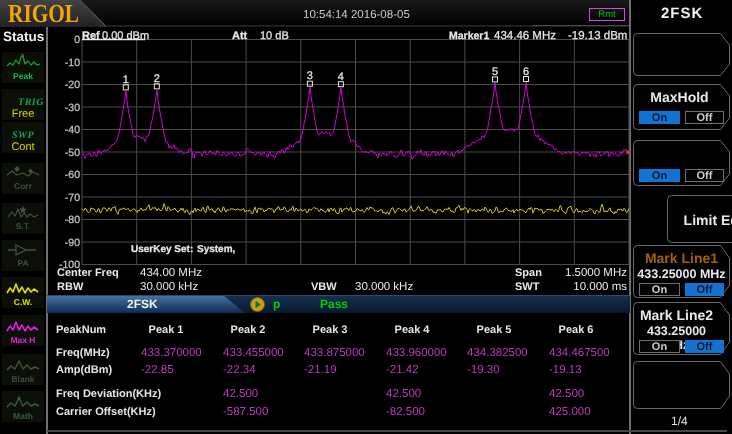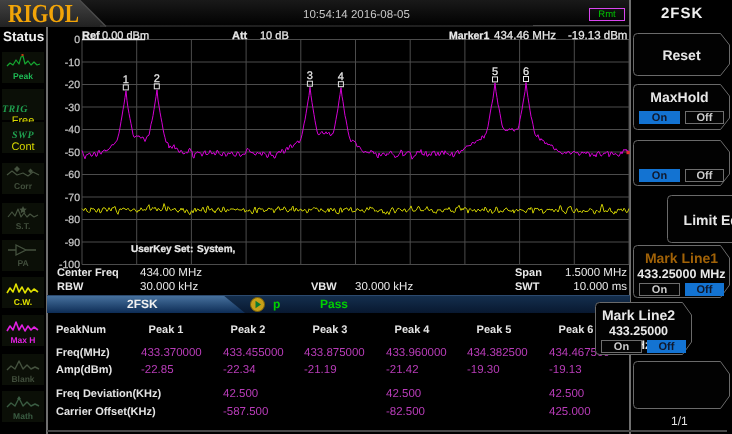--- a/index.html
+++ b/index.html
@@ -26,21 +26,21 @@
 
 <div class="abs" style="left:3px;top:29px;font:bold 13.5px 'Liberation Sans',sans-serif;color:#f0f0f0">Status</div>
 <div class="sb" style="top:52px">
     <svg width="38" height="18" style="display:block;margin:1px auto 0">
       <polyline points="3,13 6,10 9,12 12,7 15,11 17,4 19,3 21,11 24,8 27,12 30,9 33,12 36,11" fill="none" stroke="#16a531" stroke-width="1.2" stroke-linejoin="round"></polyline>
       <rect x="17.5" y="1" width="2" height="2" fill="#c03a10"></rect>
     </svg>
     <div class="sbl" style="color:#1db954">Peak</div>
   </div>
 <div class="sb" style="top:88.5px">
-    <div style="font:italic bold 10px 'Liberation Serif',serif;color:#1f9e4e;text-align:left;margin-top:15px;letter-spacing:.5px">TRIG</div>
+    <div style="font:italic bold 10px 'Liberation Serif',serif;color:#1f9e4e;text-align:right;margin-top:8px;letter-spacing:.5px">TRIG</div>
     <div style="font:11px 'Liberation Sans',sans-serif;text-align:center;color:#d8d800">Free</div>
   </div>
 <div class="sb" style="top:122px">
     <div style="font:italic bold 10px 'Liberation Serif',serif;color:#1f9e4e;text-align:center;margin-top:8px;letter-spacing:.5px">SWP</div>
     <div style="font:11px 'Liberation Sans',sans-serif;text-align:center;color:#d8d800">Cont</div>
   </div>
 <div class="sb" style="top:163px">
     <svg width="38" height="16" style="display:block;margin:2px auto 0">
       <polyline points="3,10 8,6 13,10 19,8 24,11 29,7 35,10" fill="none" stroke="#45523f" stroke-width="1.2" stroke-linejoin="round"></polyline>
       <path d="M10,4 l3,3 3,-3 -3,-3 z M24,6 l2.5,2.5 2.5,-2.5 -2.5,-2.5 z" fill="#45523f"></path>
@@ -210,21 +210,20 @@
 <text x="386" y="415">-82.500</text>
 <text x="549" y="415">425.000</text>
 </g>
 </svg>
 
 <div class="abs" style="left:661px;top:5px;font:bold 15px 'Liberation Sans',sans-serif;color:#f0f0f0;letter-spacing:1px">2FSK</div>
 <div style="position:absolute;left:633px;top:33px;width:97px;height:43px">
     <svg width="97" height="43" style="position:absolute;left:0;top:0">
       <path d="M4.5,0.5 H87.5 L96.5,12 V31 L87.5,42.5 H4.5 Q0.5,42.5 0.5,38.5 V4.5 Q0.5,0.5 4.5,0.5 Z" fill="#020202" stroke="#6a6a6a" stroke-width="1"></path>
     </svg>
-    <div style="font:bold 14px 'Liberation Sans',sans-serif;color:#e8e8e8;text-align:center;position:absolute;width:100%;top:14px">Reset</div>
   </div>
 <div style="position:absolute;left:633px;top:84px;width:93px;height:46px">
     <svg width="97" height="46" style="position:absolute;left:0;top:0">
       <path d="M4.5,0.5 H87.5 L96.5,12 V34 L87.5,45.5 H4.5 Q0.5,45.5 0.5,41.5 V4.5 Q0.5,0.5 4.5,0.5 Z" fill="#020202" stroke="#6a6a6a" stroke-width="1"></path>
     </svg>
     <div style="font:bold 14px 'Liberation Sans',sans-serif;color:#e8e8e8;text-align:center;position:absolute;width:100%;top:5px">MaxHold</div>
     <div style="position:absolute;left:6px;top:27px;width:41px;height:13px;background:#1373d2;border:1px solid #1373d2;color:#10182c;font:bold 11px 'Liberation Sans',sans-serif;text-align:center;line-height:12px">On</div>
     <div style="position:absolute;left:52px;top:27px;width:39px;height:13px;background:#040404;border:1px solid #6e6e6e;color:#cccccc;font:bold 11px 'Liberation Sans',sans-serif;text-align:center;line-height:12px">Off</div>
   </div>
 <div style="position:absolute;left:633px;top:140px;width:97px;height:46px">
@@ -245,27 +244,27 @@
   </div>
 <div style="position:absolute;left:633px;top:245px;width:97px;height:53px">
     <svg width="97" height="53" style="position:absolute;left:0;top:0">
       <path d="M4.5,0.5 H87.5 L96.5,13 V40 L87.5,52.5 H4.5 Q0.5,52.5 0.5,48.5 V4.5 Q0.5,0.5 4.5,0.5 Z" fill="#020202" stroke="#6a6a6a" stroke-width="1"></path>
     </svg>
     <div style="font:bold 14px 'Liberation Sans',sans-serif;color:#a16207;text-align:center;position:absolute;width:100%;top:5px;font-size:14px">Mark Line1</div>
     <div style="font:bold 14px 'Liberation Sans',sans-serif;color:#e8e8e8;text-align:center;position:absolute;width:100%;top:22px;font-size:12.5px">433.25000 MHz</div>
     <div style="position:absolute;left:6px;top:38px;width:41px;height:13px;background:#040404;border:1px solid #6e6e6e;color:#cccccc;font:bold 11px 'Liberation Sans',sans-serif;text-align:center;line-height:12px">On</div>
     <div style="position:absolute;left:52px;top:38px;width:39px;height:13px;background:#1373d2;border:1px solid #1373d2;color:#10182c;font:bold 11px 'Liberation Sans',sans-serif;text-align:center;line-height:12px">Off</div>
   </div>
-<div style="position:absolute;left:595px;top:302px;width:87px;height:53px">
+<div style="position:absolute;left:633px;top:302px;width:87px;height:53px">
     <svg width="97" height="53" style="position:absolute;left:0;top:0">
       <path d="M4.5,0.5 H87.5 L96.5,13 V40 L87.5,52.5 H4.5 Q0.5,52.5 0.5,48.5 V4.5 Q0.5,0.5 4.5,0.5 Z" fill="#020202" stroke="#6a6a6a" stroke-width="1"></path>
     </svg>
     <div style="font:bold 14px 'Liberation Sans',sans-serif;color:#e8e8e8;text-align:center;position:absolute;width:100%;top:5px;font-size:14px">Mark Line2</div>
     <div style="font:bold 14px 'Liberation Sans',sans-serif;color:#e8e8e8;text-align:center;position:absolute;width:100%;top:22px;font-size:12.5px">433.25000 MHz</div>
     <div style="position:absolute;left:6px;top:38px;width:41px;height:13px;background:#040404;border:1px solid #6e6e6e;color:#cccccc;font:bold 11px 'Liberation Sans',sans-serif;text-align:center;line-height:12px">On</div>
     <div style="position:absolute;left:52px;top:38px;width:39px;height:13px;background:#1373d2;border:1px solid #1373d2;color:#10182c;font:bold 11px 'Liberation Sans',sans-serif;text-align:center;line-height:12px">Off</div>
   </div>
 <div style="position:absolute;left:633px;top:361px;width:97px;height:48px">
     <svg width="97" height="48" style="position:absolute;left:0;top:0">
       <path d="M4.5,0.5 H87.5 L96.5,13 V35 L87.5,47.5 H4.5 Q0.5,47.5 0.5,43.5 V4.5 Q0.5,0.5 4.5,0.5 Z" fill="#020202" stroke="#6a6a6a" stroke-width="1"></path>
     </svg>
   </div>
-<div class="abs" style="left:671px;top:414px;font-size:12px;color:#e0e0e0">1/1</div>
+<div class="abs" style="left:671px;top:414px;font-size:12px;color:#e0e0e0">1/4</div>
 
 </body></html>

